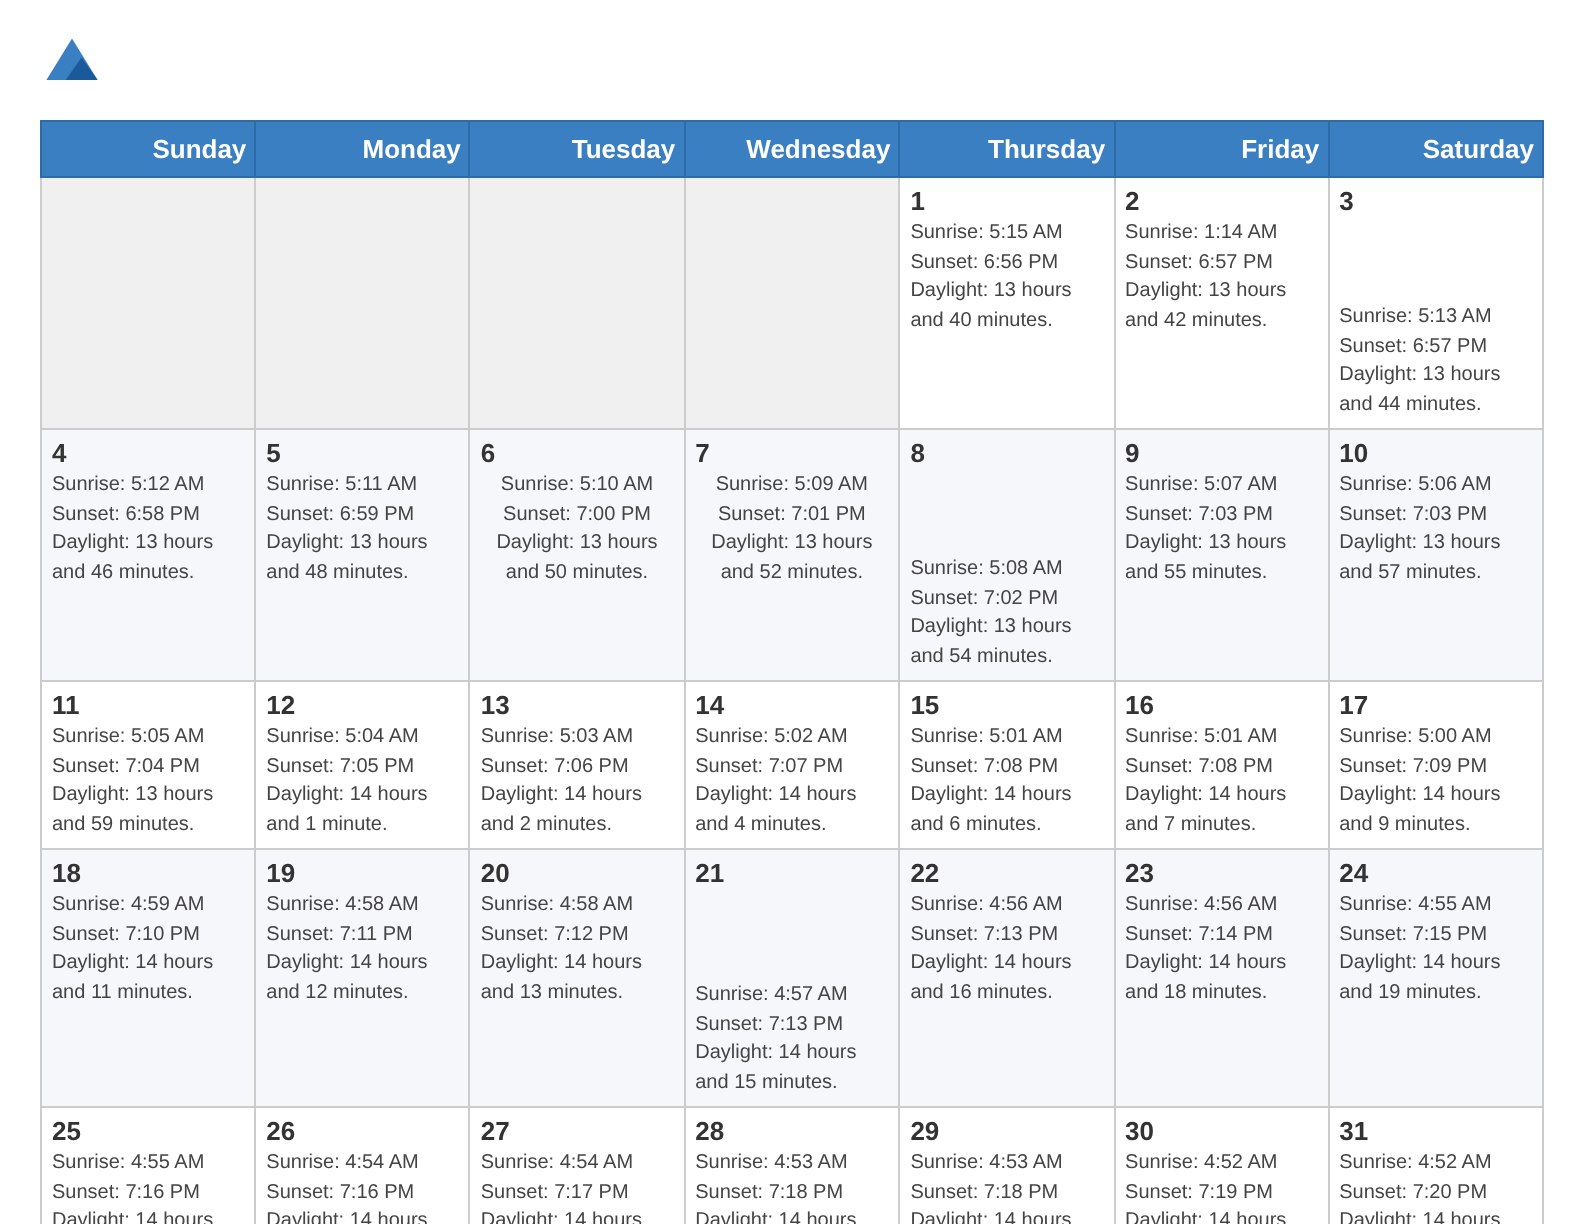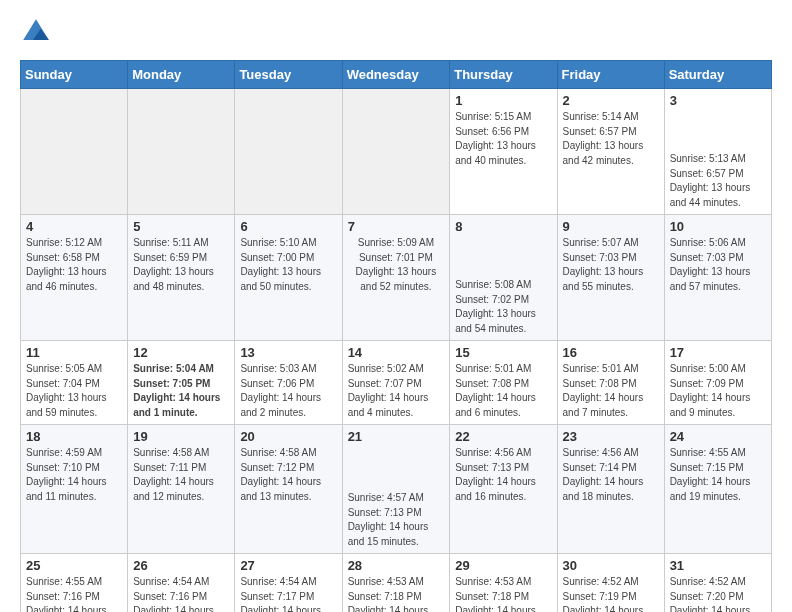--- a/index.html
+++ b/index.html
@@ -58,21 +58,21 @@
       margin-top: 2px;
     }
     .calendar {
       width: 100%;
       border-collapse: collapse;
       border: 1px solid #ccc;
     }
     .calendar th {
       background-color: #3a7fc1;
       color: #fff;
-      text-align: left;
+      text-align: right;
       padding: 6px 4px;
       font-size: 13px;
       font-weight: bold;
       border: 1px solid #2e6ca8;
     }
     .calendar td {
       vertical-align: top;
       padding: 4px 5px;
       border: 1px solid #ccc;
       width: 108px;
@@ -147,21 +147,21 @@
           <td class="empty-cell"></td>
           <td>
             <span class="day-number">1</span>
             <div class="day-info" style="white-space: pre-line;">Sunrise: 5:15 AM
 Sunset: 6:56 PM
 Daylight: 13 hours
 and 40 minutes.</div>
           </td>
           <td>
             <span class="day-number">2</span>
-            <div class="day-info" style="white-space: pre-line;">Sunrise: 5:14 AM
+            <div class="day-info" style="white-space: pre-line;">Sunrise: 1:14 AM
 Sunset: 6:57 PM
 Daylight: 13 hours
 and 42 minutes.</div>
           </td>
           <td>
             <span class="day-number">3</span>
             <div class="day-info" style="white-space: pre-line; margin-top: 44px;">Sunrise: 5:13 AM
 Sunset: 6:57 PM
 Daylight: 13 hours
 and 44 minutes.</div>
@@ -177,21 +177,21 @@
           </td>
           <td>
             <span class="day-number">5</span>
             <div class="day-info" style="white-space: pre-line;">Sunrise: 5:11 AM
 Sunset: 6:59 PM
 Daylight: 13 hours
 and 48 minutes.</div>
           </td>
           <td>
             <span class="day-number">6</span>
-            <div class="day-info" style="white-space: pre-line;">Sunrise: 5:10 AM
+            <div class="day-info" style="white-space: pre-line; text-align: center;">Sunrise: 5:10 AM
 Sunset: 7:00 PM
 Daylight: 13 hours
 and 50 minutes.</div>
           </td>
           <td>
             <span class="day-number">7</span>
             <div class="day-info" style="white-space: pre-line; text-align: center;">Sunrise: 5:09 AM
 Sunset: 7:01 PM
 Daylight: 13 hours
 and 52 minutes.</div>
@@ -221,21 +221,21 @@
         <tr class="week-row">
           <td>
             <span class="day-number">11</span>
             <div class="day-info" style="white-space: pre-line;">Sunrise: 5:05 AM
 Sunset: 7:04 PM
 Daylight: 13 hours
 and 59 minutes.</div>
           </td>
           <td>
             <span class="day-number">12</span>
-            <div class="day-info" style="white-space: pre-line; font-weight: bold;">Sunrise: 5:04 AM
+            <div class="day-info" style="white-space: pre-line;">Sunrise: 5:04 AM
 Sunset: 7:05 PM
 Daylight: 14 hours
 and 1 minute.</div>
           </td>
           <td>
             <span class="day-number">13</span>
             <div class="day-info" style="white-space: pre-line;">Sunrise: 5:03 AM
 Sunset: 7:06 PM
 Daylight: 14 hours
 and 2 minutes.</div>

